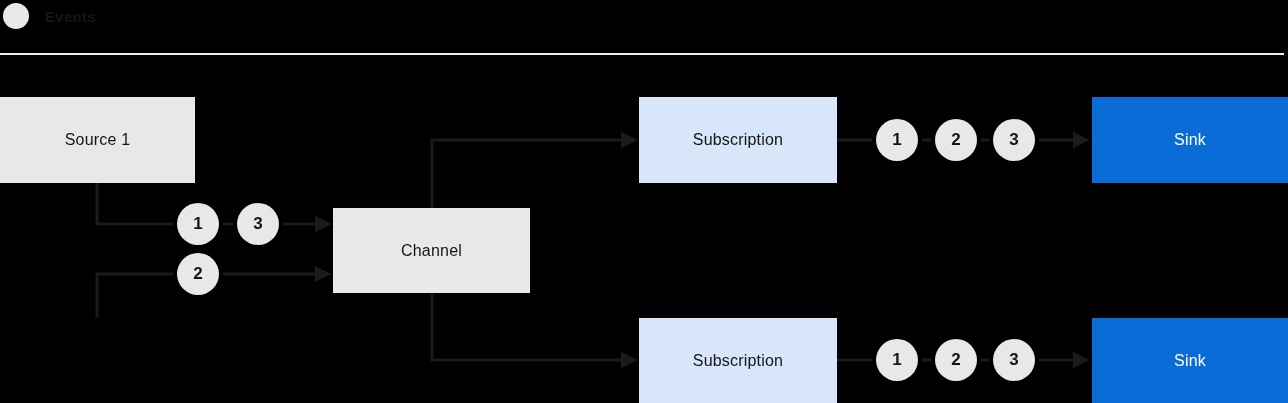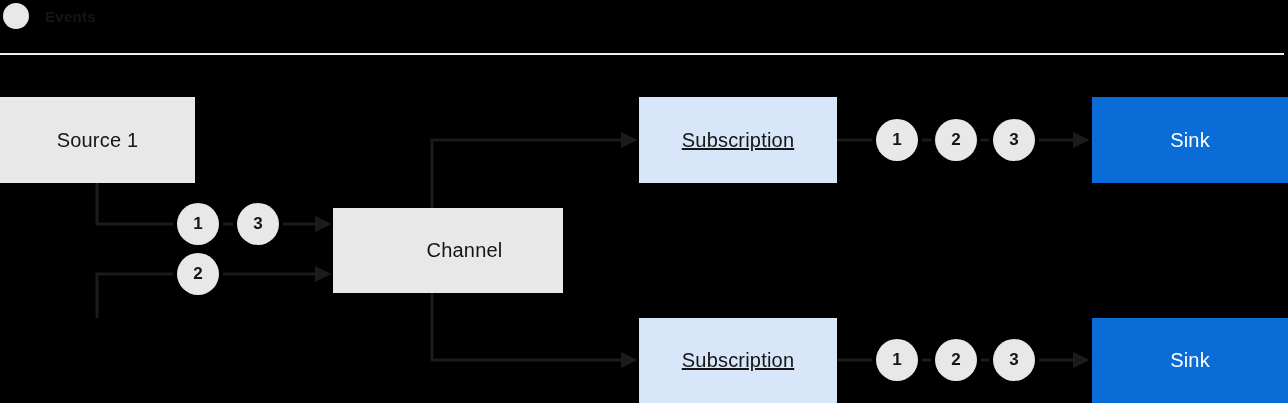--- a/index.html
+++ b/index.html
@@ -37,25 +37,25 @@
     background:var(--divider);
   }
   
   .edges{position:absolute;left:0;top:0;width:1288px;height:403px;}
   .edge{fill:none;stroke:var(--line);stroke-width:3px;}
   .arrowhead{fill:var(--line);}
   
   .node{
     position:absolute;
     display:flex;align-items:center;justify-content:center;
-    font-size:20px;font-weight:500;color:var(--text-dark);
+    font-size:16px;font-weight:500;color:var(--text-dark);
     letter-spacing:.2px;
   }
   .node.gray{background:var(--node-gray);}
-  .node.lightblue{background:var(--node-light-blue);text-decoration:underline;}
+  .node.lightblue{background:var(--node-light-blue);}
   .node.blue{background:var(--node-blue);color:var(--text-light);}
   
   .event-badge{
     position:absolute;width:42px;height:42px;border-radius:50%;
     background:var(--event-circle);
     box-shadow:0 0 0 4px var(--background);
     display:flex;align-items:center;justify-content:center;
     font-size:17px;font-weight:700;color:var(--text-dark);
   }
 </style>
@@ -80,21 +80,21 @@
     <path class="edge" d="M432,293 L432,360 L634,360" marker-end="url(#arrow)"></path>
     <path class="edge" d="M837,140 L1086,140" marker-end="url(#arrow)"></path>
     <path class="edge" d="M837,360 L1086,360" marker-end="url(#arrow)"></path>
   </svg>
 
   <div class="node gray" style="left:0;top:97px;width:195px;height:86px;">
     <span>Source 1</span>
   </div>
 
 
-  <div class="node gray" style="left:333px;top:208px;width:197px;height:85px;padding-left:33px;">
+  <div class="node gray" style="left:333px;top:208px;width:197px;height:85px;">
     <span>Channel</span>
   </div>
 
   <div class="node lightblue" style="left:639px;top:97px;width:198px;height:86px;">
     <span>Subscription</span>
   </div>
 
   <div class="node lightblue" style="left:639px;top:318px;width:198px;height:85px;">
     <span>Subscription</span>
   </div>

